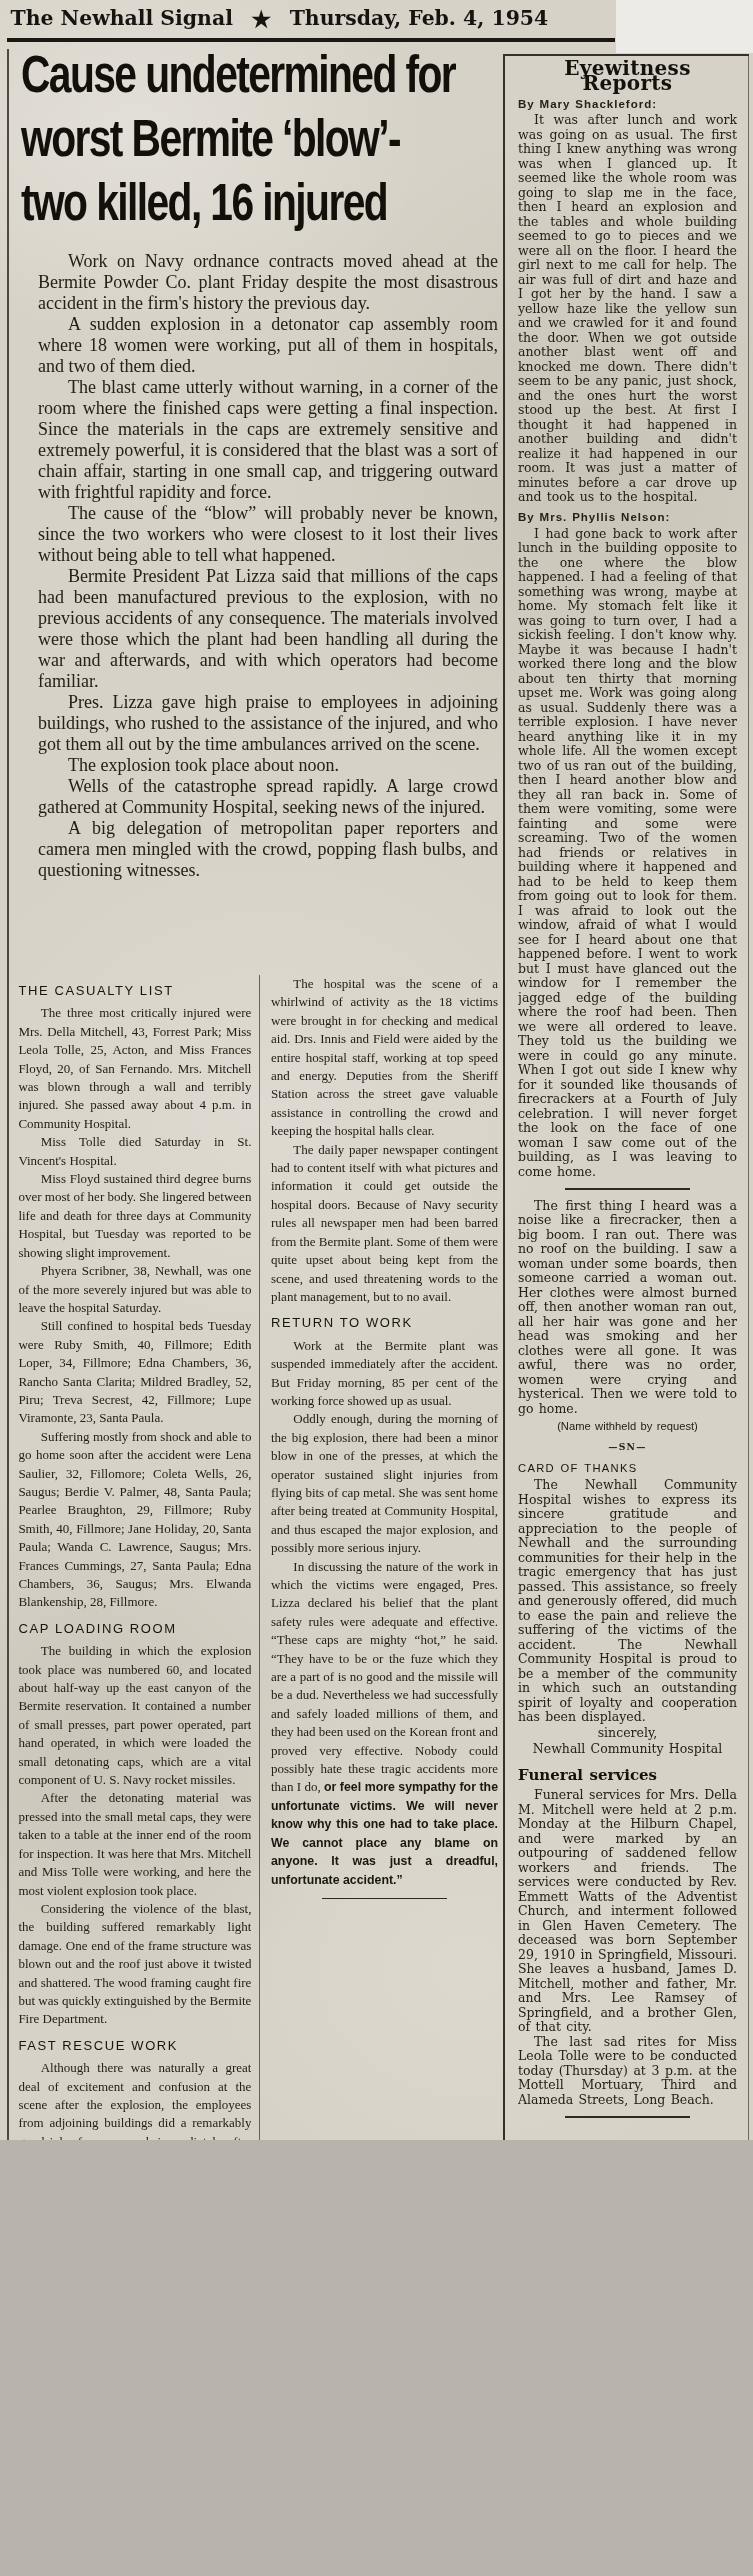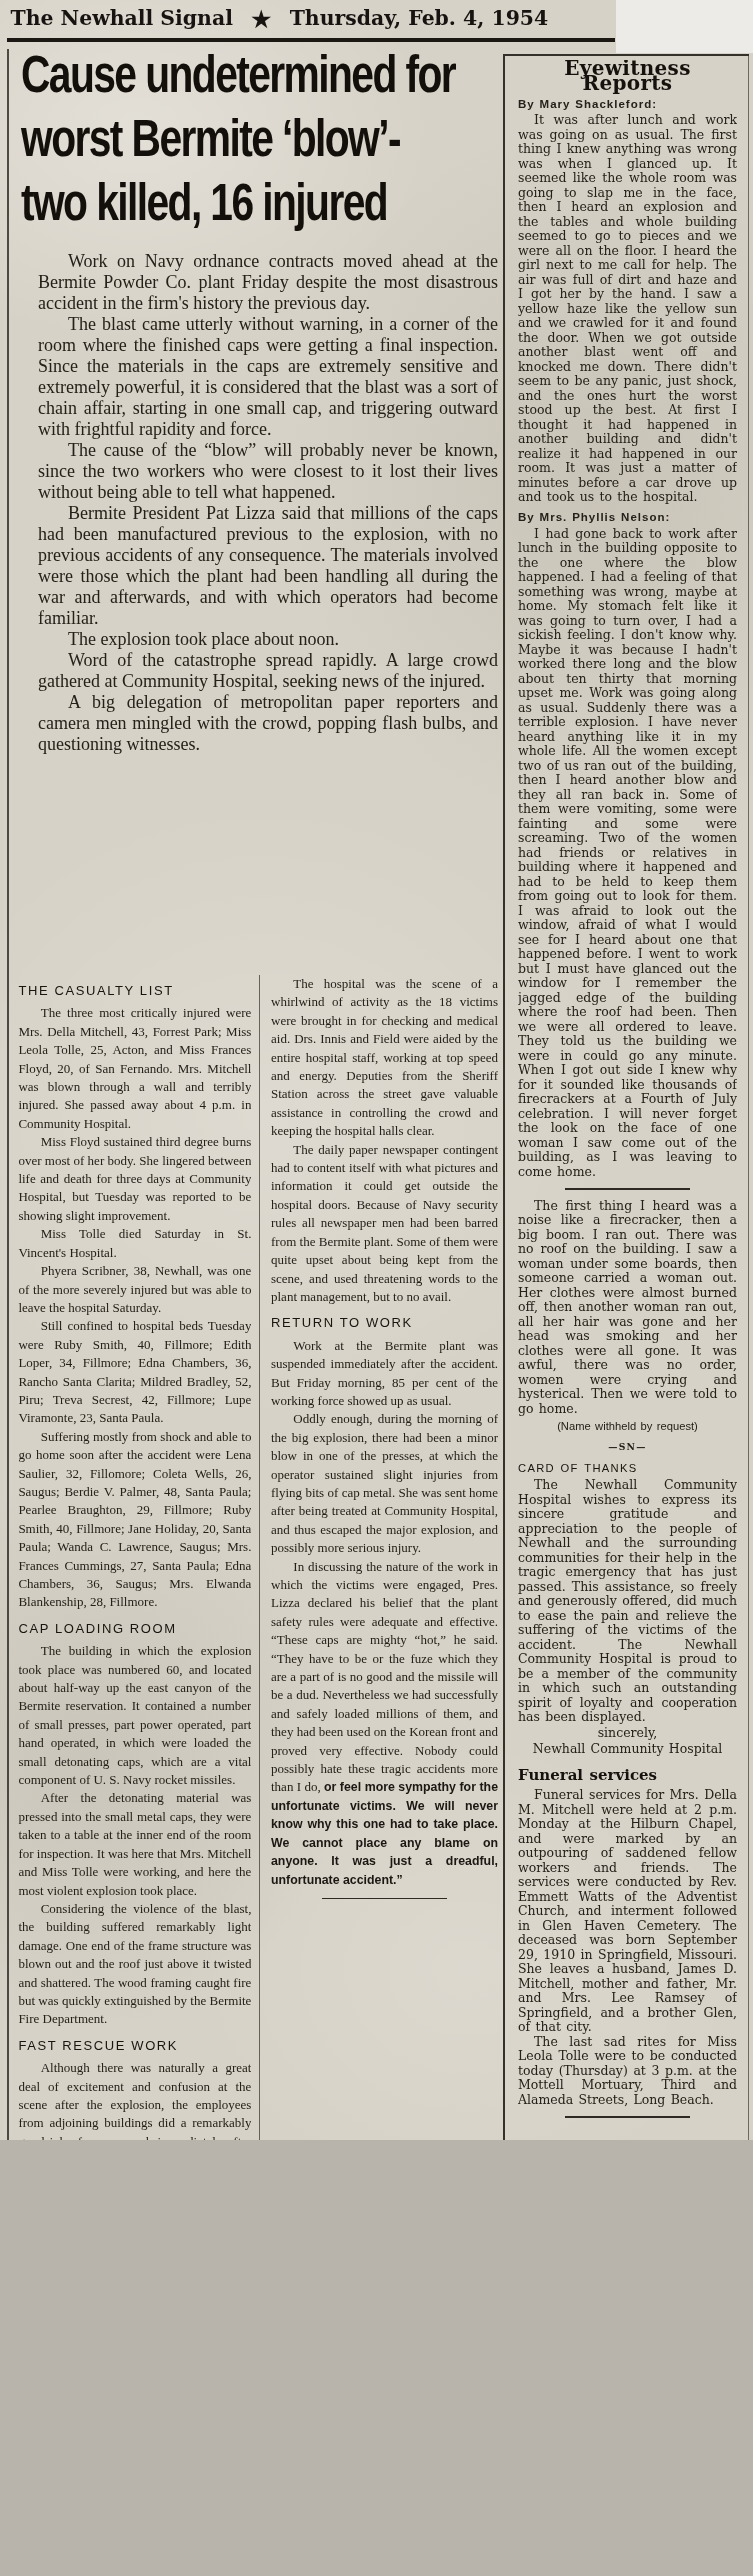--- a/index.html
+++ b/index.html
@@ -84,35 +84,37 @@
   <div class="vrule rule-left-edge"></div>
 
   <div class="headline">
     <div class="hl-line">Cause undetermined for</div>
     <div class="hl-line">worst Bermite ‘blow’-</div>
     <div class="hl-line">two killed, 16 injured</div>
   </div>
 
   <div class="intro-column" id="intro-column">
       <p>Work on Navy ordnance contracts moved ahead at the Bermite Powder Co. plant Friday despite the most disastrous accident in the firm's history the previous day.</p>
+      <p>A sudden explosion in a detonator cap assembly room where 18 women were working, put all of them in hospitals, and two of them died.</p>
       <p>The blast came utterly without warning, in a corner of the room where the finished caps were getting a final inspection. Since the materials in the caps are extremely sensitive and extremely powerful, it is considered that the blast was a sort of chain affair, starting in one small cap, and triggering outward with frightful rapidity and force.</p>
       <p>The cause of the “blow” will probably never be known, since the two workers who were closest to it lost their lives without being able to tell what happened.</p>
       <p>Bermite President Pat Lizza said that millions of the caps had been manufactured previous to the explosion, with no previous accidents of any consequence. The materials involved were those which the plant had been handling all during the war and afterwards, and with which operators had become familiar.</p>
+      <p>Pres. Lizza gave high praise to employees in adjoining buildings, who rushed to the assistance of the injured, and who got them all out by the time ambulances arrived on the scene.</p>
       <p>The explosion took place about noon.</p>
-      <p>Word of the catastrophe spread rapidly. A large crowd gathered at Community Hospital, seeking news of the injured.</p>
+      <p>Wells of the catastrophe spread rapidly. A large crowd gathered at Community Hospital, seeking news of the injured.</p>
       <p>A big delegation of metropolitan paper reporters and camera men mingled with the crowd, popping flash bulbs, and questioning witnesses.</p>
     </div>
 
   <div class="vrule rule-subcol"></div>
 
   <div class="subcol col-casualty" id="col-casualty">
       <h3 class="sub-heading">THE CASUALTY LIST</h3>
       <p class="body-para">The three most critically injured were Mrs. Della Mitchell, 43, Forrest Park; Miss Leola Tolle, 25, Acton, and Miss Frances Floyd, 20, of San Fernando. Mrs. Mitchell was blown through a wall and terribly injured. She passed away about 4 p.m. in Community Hospital.</p>
+      <p class="body-para">Miss Tolle died Saturday in St. Vincent's Hospital.</p>
       <p class="body-para">Miss Floyd sustained third degree burns over most of her body. She lingered between life and death for three days at Community Hospital, but Tuesday was reported to be showing slight improvement.</p>
-      <p class="body-para">Miss Tolle died Saturday in St. Vincent's Hospital.</p>
       <p class="body-para">Phyera Scribner, 38, Newhall, was one of the more severely injured but was able to leave the hospital Saturday.</p>
       <p class="body-para">Still confined to hospital beds Tuesday were Ruby Smith, 40, Fillmore; Edith Loper, 34, Fillmore; Edna Chambers, 36, Rancho Santa Clarita; Mildred Bradley, 52, Piru; Treva Secrest, 42, Fillmore; Lupe Viramonte, 23, Santa Paula.</p>
       <p class="body-para">Suffering mostly from shock and able to go home soon after the accident were Lena Saulier, 32, Fillomore; Coleta Wells, 26, Saugus; Berdie V. Palmer, 48, Santa Paula; Pearlee Braughton, 29, Fillmore; Ruby Smith, 40, Fillmore; Jane Holiday, 20, Santa Paula; Wanda C. Lawrence, Saugus; Mrs. Frances Cummings, 27, Santa Paula; Edna Chambers, 36, Saugus; Mrs. Elwanda Blankenship, 28, Fillmore.</p>
       <h3 class="sub-heading">CAP LOADING ROOM</h3>
       <p class="body-para">The building in which the explosion took place was numbered 60, and located about half-way up the east canyon of the Bermite reservation. It contained a number of small presses, part power operated, part hand operated, in which were loaded the small detonating caps, which are a vital component of U. S. Navy rocket missiles.</p>
       <p class="body-para">After the detonating material was pressed into the small metal caps, they were taken to a table at the inner end of the room for inspection. It was here that Mrs. Mitchell and Miss Tolle were working, and here the most violent explosion took place.</p>
       <p class="body-para">Considering the violence of the blast, the building suffered remarkably light damage. One end of the frame structure was blown out and the roof just above it twisted and shattered. The wood framing caught fire but was quickly extinguished by the Bermite Fire Department.</p>
       <h3 class="sub-heading">FAST RESCUE WORK</h3>
       <p class="body-para">Although there was naturally a great deal of excitement and confusion at the scene after the explosion, the employees from adjoining buildings did a remarkably good job of rescue work immediately after the blow. All available ambulances and a number of private cars were used to hurry the victims to Community Hospital.</p>
       <p class="body-para bold-sans">Employees who helped in the rescue work had special words of praise for Bill Gilbert, forman of the department where the blast took place. Despite the machine gun-like detonations of caps, and the flames curling about the building, he rushed in, brought out Miss Floyd; then heedless of danger, went back to bring out several more of the stunned and confused women. “He should get</p>

